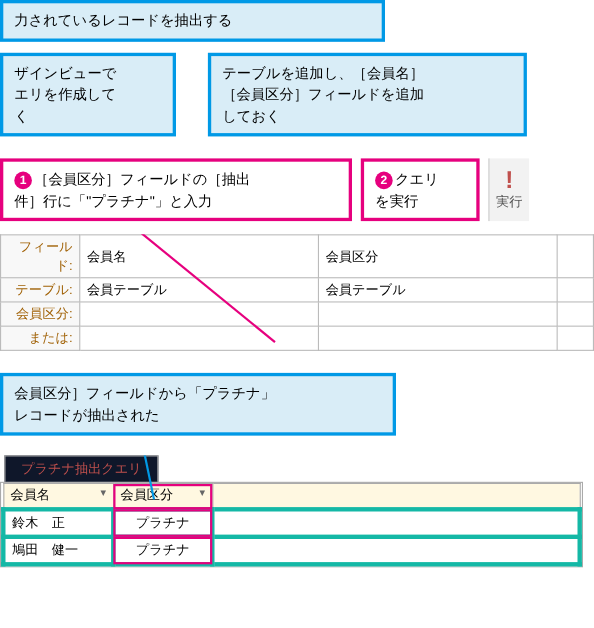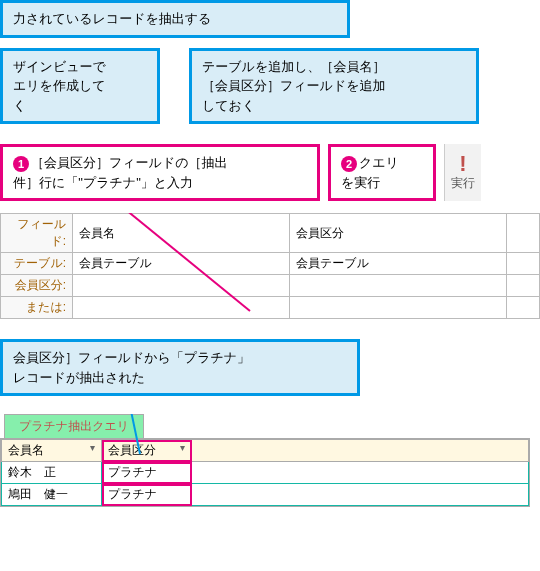--- a/index.html
+++ b/index.html
@@ -78,21 +78,21 @@
   }
   .design-grid td.check { text-align: center; }
   .criteria-cell { border: 2px solid #e6007e !important; }
   
   .row4 { margin-bottom: 18px; position: relative; }
   
   .tab {
     display: inline-block;
     border: 1px solid #aaa;
     border-bottom: none;
-    background: #86efac;
+    background: #0f172a;
     padding: 3px 14px;
     font-size: 12px;
     color: #c0504d;
     margin-left: 4px;
   }
   .result-wrap {
     border: 1px solid #aaa;
     width: 530px;
   }
   .result-table {
@@ -102,26 +102,26 @@
   }
   .result-table th {
     border: 1px solid #aaa;
     background: #fff8e1;
     padding: 2px 6px;
     text-align: left;
     font-weight: normal;
     height: 22px;
   }
   .result-table td {
-    border: 1px solid #14b8a6;
+    border: 4px solid #14b8a6;
     padding: 2px 6px;
     height: 20px;
   }
   .result-table th .drop { float: right; font-size: 10px; color: #666; }
-  .col-kubun-outline { outline: 2px solid #e6007e; outline-offset: -2px; }
+  .col-kubun-outline { outline: 2px solid #e6007e; outline-offset: -2px; text-align: center; }
   
   svg.overlay { position: absolute; top: 0; left: 0; pointer-events: none; }
 </style>
 </head>
 <body>
 
 <div class="row1">
   <div class="box-blue" style="width:350px;">力されているレコードを抽出する</div>
 </div>
 

